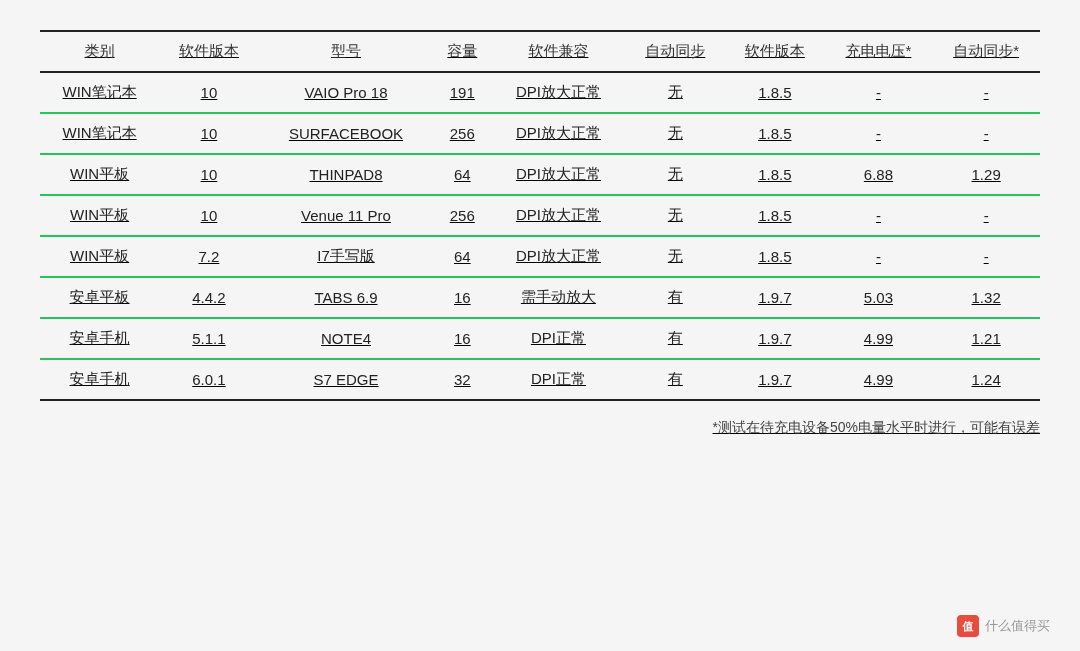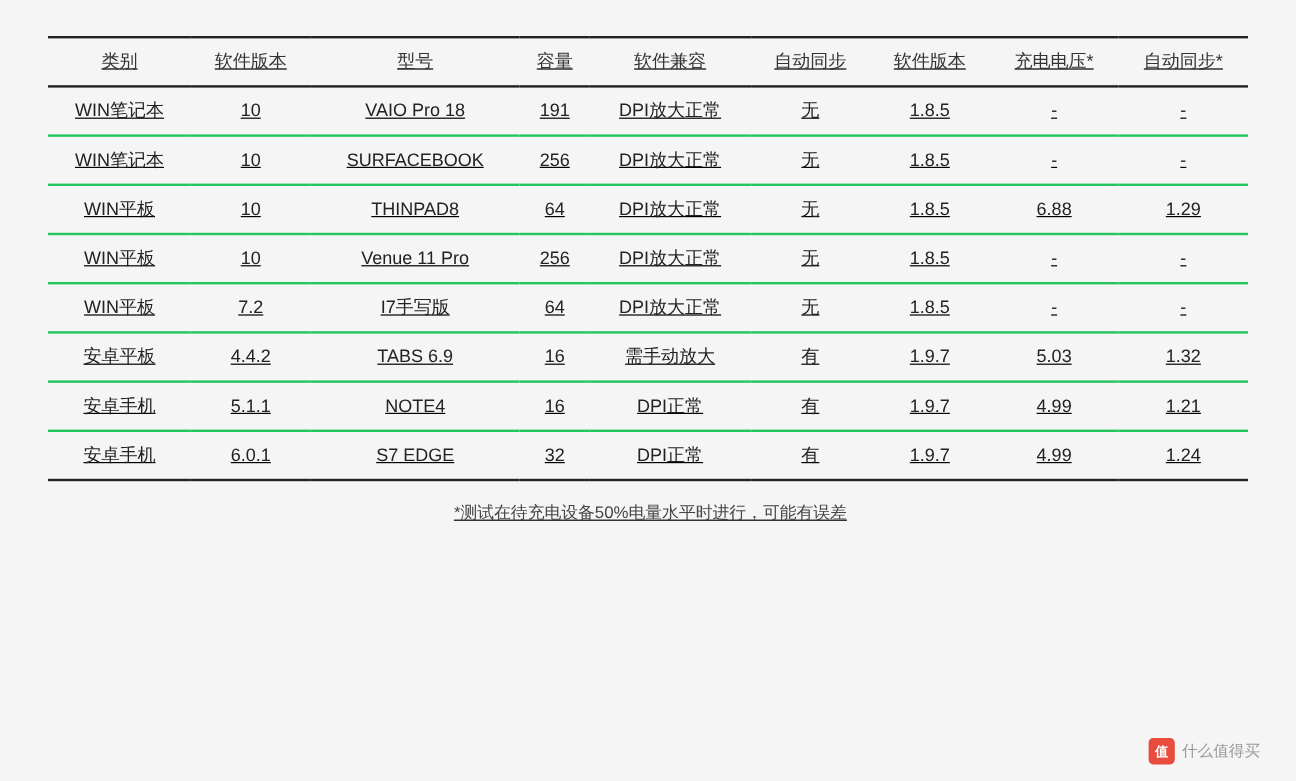--- a/index.html
+++ b/index.html
@@ -59,21 +59,21 @@
       text-align: center;
       color: #222;
       font-size: 15px;
     }
 
     .footnote {
       margin-top: 18px;
       font-size: 14px;
       color: #444;
       width: 100%;
-      text-align: center;
+      text-align: right;
       padding-left: 4px;
     }
 
     .watermark {
       position: fixed;
       bottom: 14px;
       right: 30px;
       display: flex;
       align-items: center;
       gap: 6px;

